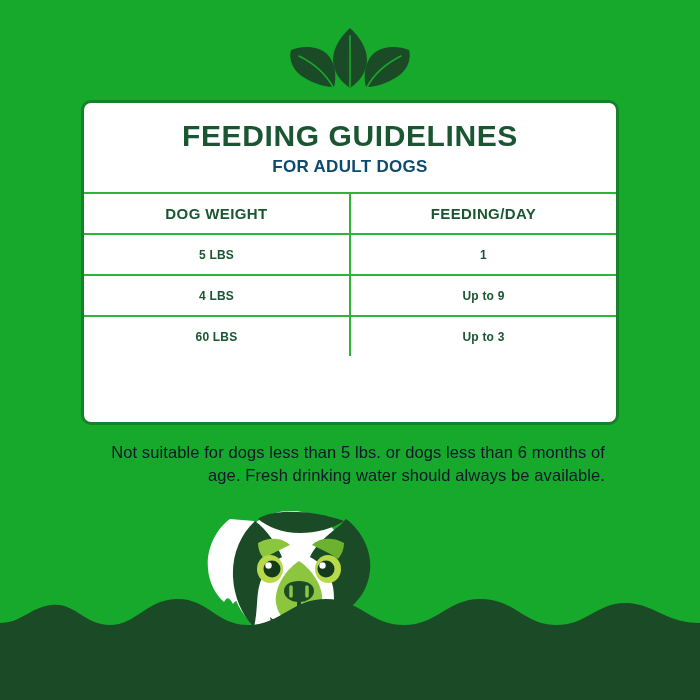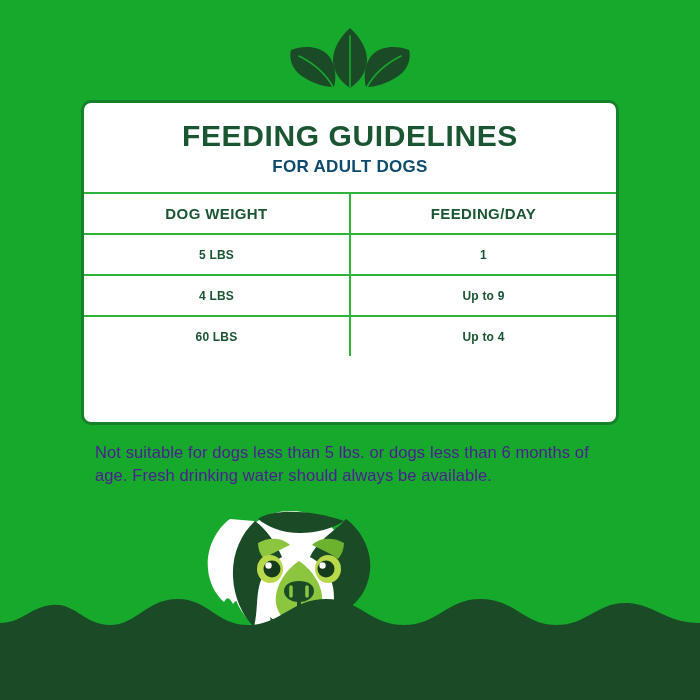--- a/index.html
+++ b/index.html
@@ -94,22 +94,22 @@
   table#guidelines td:first-child {
     border-right: 2px solid #2fb43a;
   }
 
   
   #disclaimer {
     position: absolute;
     left: 95px;
     top: 441px;
     width: 510px;
-    text-align: left;
-    color: #4c1d95;
+    text-align: right;
+    color: #0f172a;
     font-size: 16.5px;
     line-height: 22.5px;
     letter-spacing: 0.1px;
   }
 
   
   #dog {
     position: absolute;
     left: 196px;
     top: 503px;
@@ -161,21 +161,21 @@
         <tr>
           <td>5 LBS</td>
           <td>1</td>
         </tr>
         <tr>
           <td>4 LBS</td>
           <td>Up to 9</td>
         </tr>
         <tr>
           <td>60 LBS</td>
-          <td>Up to 4</td>
+          <td>Up to 3</td>
         </tr>
       </tbody>
     </table>
   </div>
 
   <div id="disclaimer">Not suitable for dogs less than 5 lbs. or dogs less than 6 months of age. Fresh drinking water should always be available.</div>
 
   <div id="dog">
     <svg viewBox="0 0 190 145" width="190" height="145" aria-hidden="true">
 

